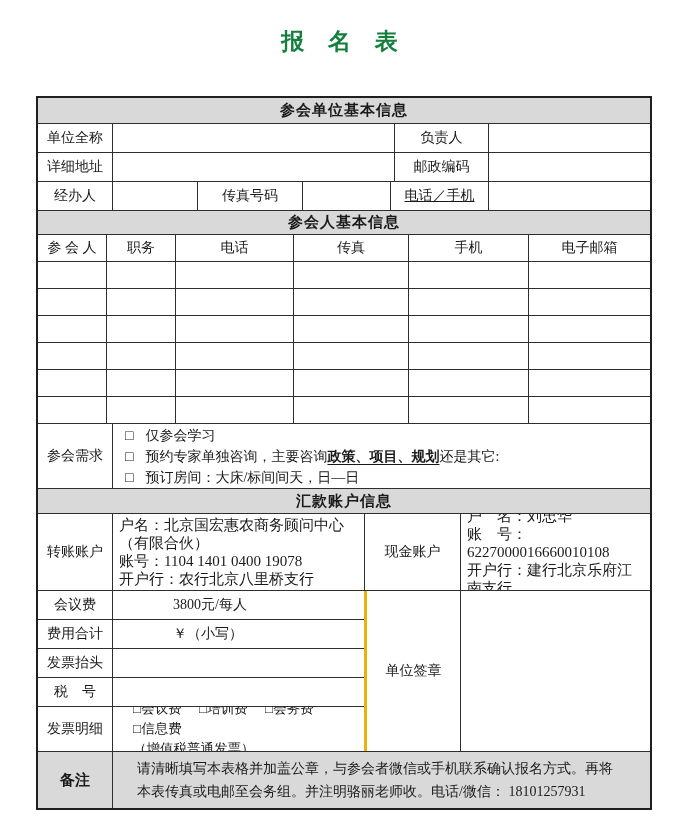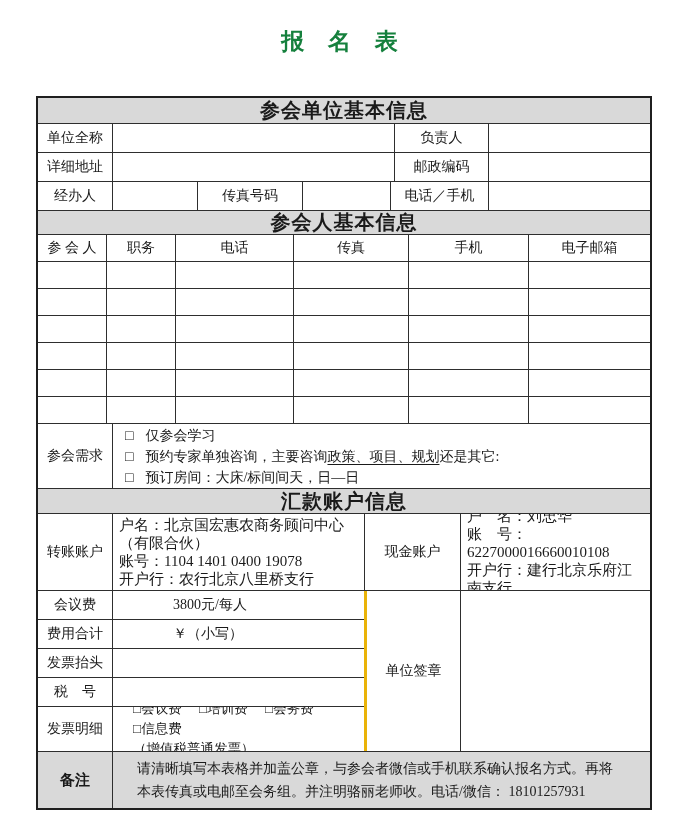--- a/index.html
+++ b/index.html
@@ -21,50 +21,50 @@
   }
   .trow { display:flex; align-items:stretch; }
   .trow + .trow { border-top:1px solid #2e2e2e; }
   .cell {
     box-sizing:border-box; display:flex; align-items:center; justify-content:center;
     overflow:hidden;
   }
   .cell + .cell { border-left:1px solid #2e2e2e; }
   .grow { flex:1 1 auto; }
   .sec-header {
-    height:25px; background:#d9d9d9; font-weight:bold; font-size:20px;
+    height:25px; background:#d9d9d9; font-weight:bold; font-size:15px;
     display:flex; align-items:center; justify-content:center; letter-spacing:1px;
   }
   .h28 { height:28px; }
   .h26 { height:26px; }
   .h23 { height:23px; }
   .left-pad { justify-content:flex-start; padding-left:60px; }
   
   .w74 { width:74px; flex:0 0 74px; }
   .w85 { width:85px; flex:0 0 85px; }
   .w94 { width:94px; flex:0 0 94px;text-align:center; }
   .w96 { width:96px; flex:0 0 96px; }
-  .w98 { width:98px; flex:0 0 98px; }
+  .w98 { width:98px; flex:0 0 98px;text-decoration:underline; }
   .w105 { width:105px; flex:0 0 105px; }
   .w162 { width:162px; flex:0 0 162px; }
   .w252 { width:252px; flex:0 0 252px; }
   .w326 { width:326px; flex:0 0 326px; }
   .pcol1 { width:68px; flex:0 0 68px; }
   .pcol2 { width:69px; flex:0 0 69px; }
   .pcol3 { width:118px; flex:0 0 118px; }
   .pcol4 { width:115px; flex:0 0 115px; }
   .pcol5 { width:120px; flex:0 0 120px; }
   
   .needs-content {
     flex-direction:column; align-items:flex-start; justify-content:center;
     padding:4px 8px 4px 12px; height:64px;
   }
   .needs-line { line-height:21px; white-space:nowrap; }
   .cbx { display:inline-block; margin-right:12px; font-size:14px; }
-  .u-seg { text-decoration:underline; text-underline-offset:3px; }
+  .u-seg { text-decoration:underline; text-underline-offset:3px;font-weight:bold; }
   
   .acct {
     flex-direction:column; align-items:flex-start; justify-content:center;
     padding:4px 6px; font-size:15px; line-height:18px; height:76px;
   }
   .acct div { width:100%; }
   
   .vstack { display:flex; flex-direction:column; }
   .vstack .trow2 { display:flex; align-items:stretch; }
   .vstack .trow2 + .trow2 { border-top:1px solid #2e2e2e; }

